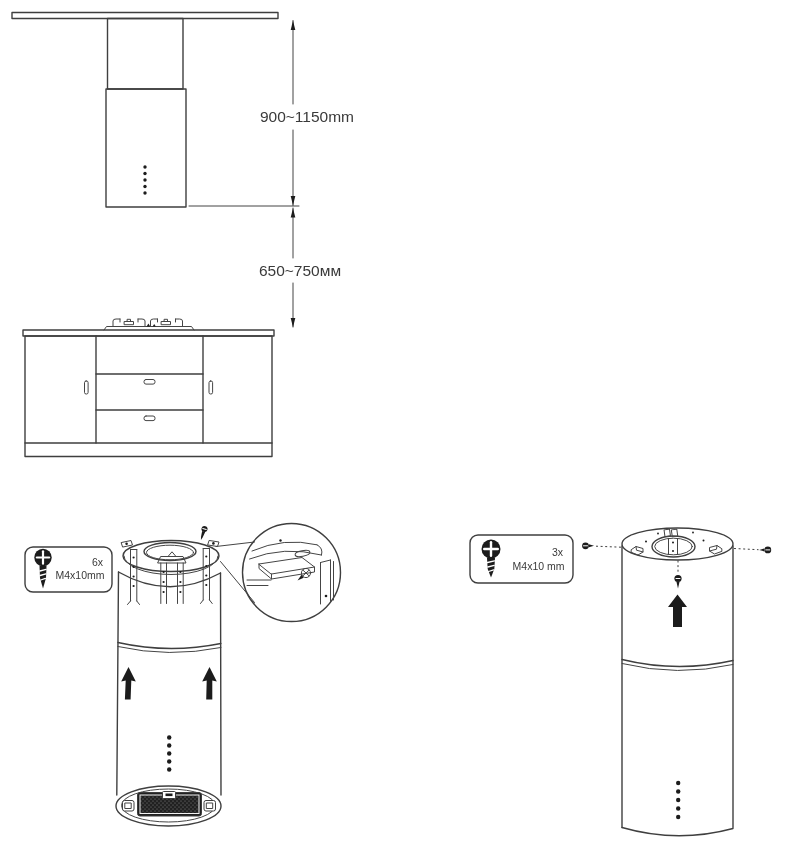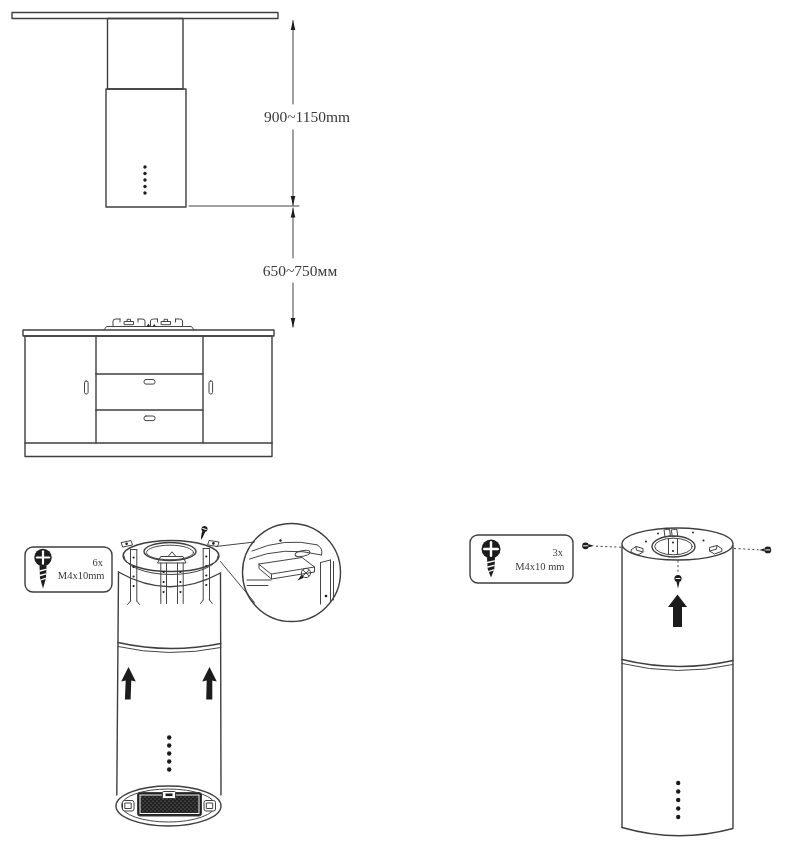--- a/index.html
+++ b/index.html
@@ -1,20 +1,20 @@
 <!DOCTYPE html>
 <html><head>
 <meta charset="utf-8">
 <style>
   html,body{margin:0;padding:0;background:#ffffff;}
   .page{
     position:relative;
     width:793px;height:849px;
     background:#ffffff;
-    font-family:Liberation Serif, serif;
+    font-family:Liberation Sans, sans-serif;
     overflow:hidden;
   }
   svg{position:absolute;display:block;}
   svg .ln{stroke:#3f3f3f;fill:none;stroke-width:1.4;stroke-linecap:round;stroke-linejoin:round;}
   svg .thin{stroke:#454545;fill:none;stroke-width:1;stroke-linecap:round;stroke-linejoin:round;}
   svg .blk{fill:#1c1c1c;stroke:none;}
   svg .dot{fill:#1c1c1c;stroke:none;}
   svg .wht{stroke:#ffffff;fill:none;stroke-linecap:round;}
   svg .dotted{stroke:#3f3f3f;fill:none;stroke-width:1;stroke-dasharray:2 2.6;}
   svg text{fill:#3a3a3a;}

